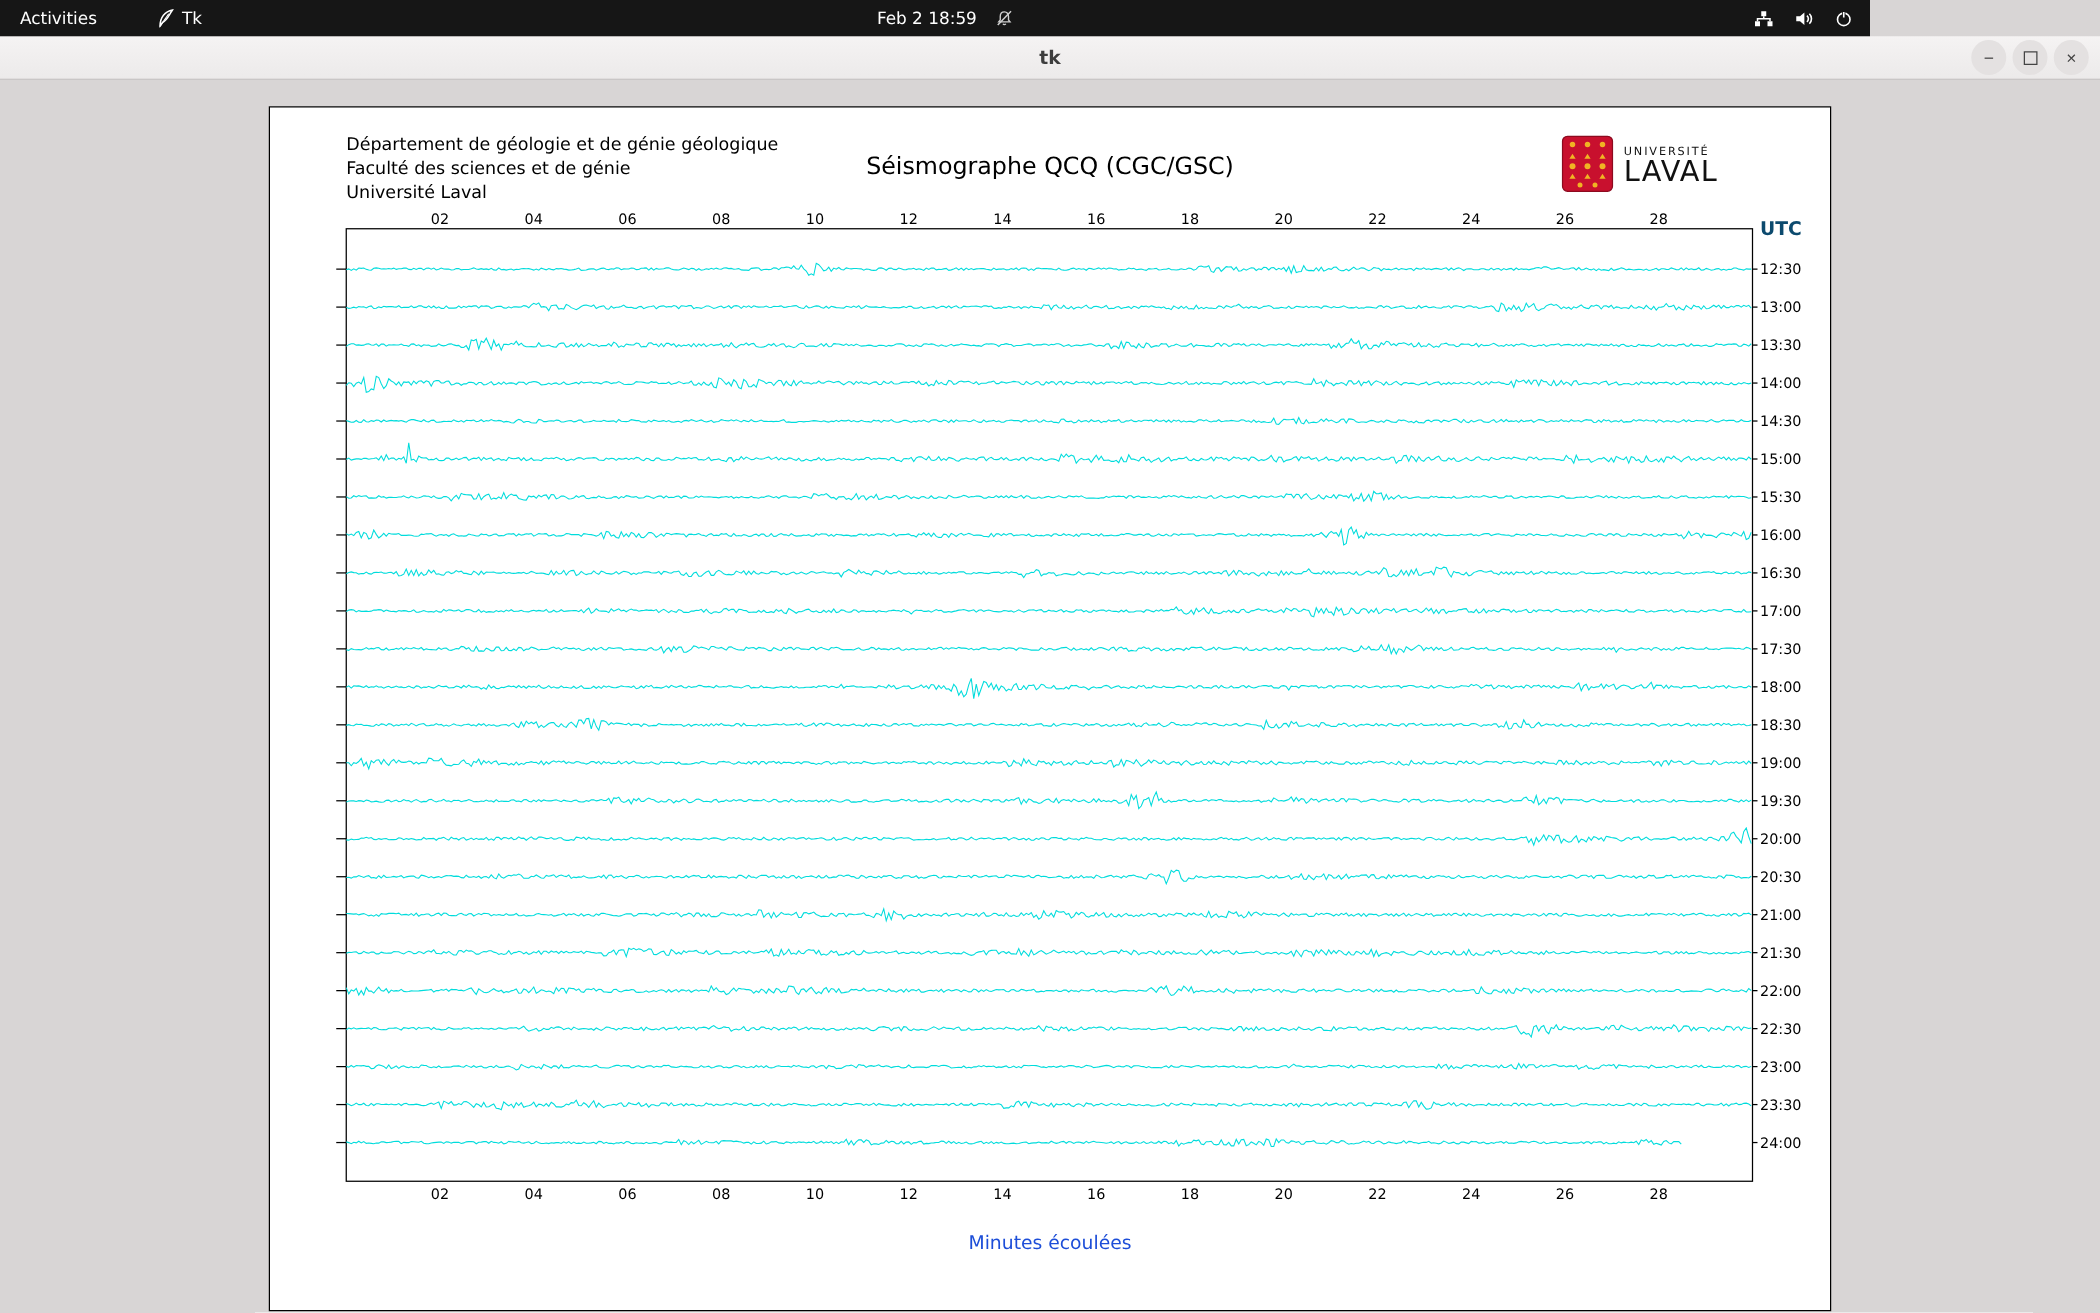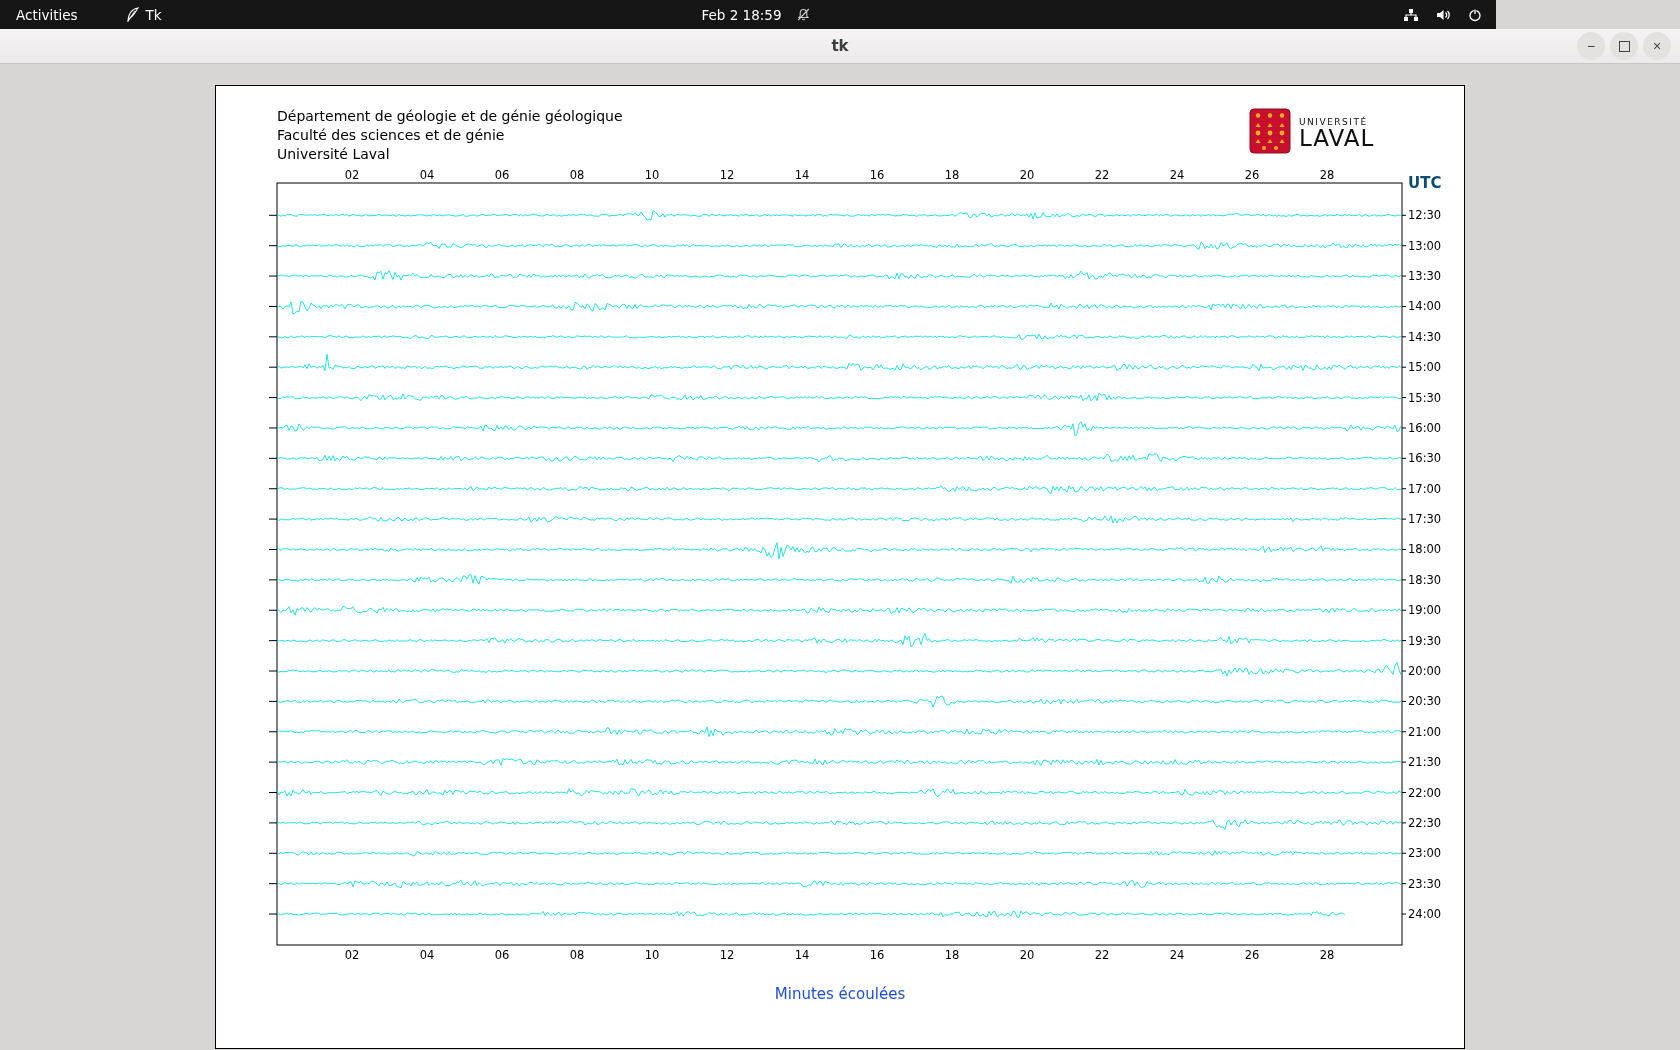--- a/index.html
+++ b/index.html
@@ -256,20 +256,21 @@
       <text x="1192" y="832.04" text-anchor="start" font-size="11.5" font-family="DejaVu Sans, sans-serif" fill="#000">24:00</text>
       <path d="M61.0 827.5L63.0 828.1L65.0 828.9L67.0 827.8L69.0 828.3L71.0 827.0L73.0 828.3L75.0 827.3L77.0 828.7L79.0 828.4L81.0 828.7L83.0 829.0L85.0 828.4L87.0 828.5L89.0 827.4L91.0 827.5L93.0 828.1L95.0 828.0L97.0 827.7L99.0 827.2L101.0 827.1L103.0 827.1L105.0 828.9L107.0 827.9L109.0 828.1L111.0 828.1L113.0 827.3L115.0 827.4L117.0 827.6L119.0 827.8L121.0 827.0L123.0 828.6L125.0 828.9L127.0 829.0L129.0 828.4L131.0 828.1L133.0 827.9L135.0 827.7L137.0 827.7L139.0 828.7L141.0 827.5L143.0 827.7L145.0 828.5L147.0 827.8L149.0 827.9L151.0 827.8L153.0 828.8L155.0 828.3L157.0 827.5L159.0 827.3L161.0 827.2L163.0 827.5L165.0 829.0L167.0 827.8L169.0 827.7L171.0 827.3L173.0 827.3L175.0 828.6L177.0 827.1L179.0 827.9L181.0 828.0L183.0 828.6L185.0 827.4L187.0 829.1L189.0 828.7L191.0 827.1L193.0 827.4L195.0 827.7L197.0 827.8L199.0 827.1L201.0 828.2L203.0 828.5L205.0 828.0L207.0 827.4L209.0 828.9L211.0 828.6L213.0 827.1L215.0 828.3L217.0 828.8L219.0 828.8L221.0 828.4L223.0 828.9L225.0 828.2L227.0 828.5L229.0 828.1L231.0 828.0L233.0 828.8L235.0 827.5L237.0 828.5L239.0 827.3L241.0 828.9L243.0 827.7L245.0 828.8L247.0 828.5L249.0 828.8L251.0 827.6L253.0 828.6L255.0 828.6L257.0 828.3L259.0 827.8L261.0 829.0L263.0 827.1L265.0 827.3L267.0 828.8L269.0 827.9L271.0 828.7L273.0 828.6L275.0 829.1L277.0 828.2L279.0 828.5L281.0 827.8L283.0 828.9L285.0 827.2L287.0 827.5L289.0 828.8L291.0 828.9L293.0 828.2L295.0 828.6L297.0 828.5L299.0 828.9L301.0 827.8L303.0 828.7L305.0 828.6L307.0 828.1L309.0 828.1L311.0 829.0L313.0 829.1L315.0 827.7L317.0 827.3L319.0 827.9L321.0 827.7L323.0 828.0L325.0 827.9L327.0 825.5L329.0 829.7L331.0 826.6L333.0 827.5L335.0 829.6L337.0 827.3L339.0 829.0L341.0 827.7L343.0 826.2L345.0 829.5L347.0 828.3L349.0 827.1L351.0 828.0L353.0 828.2L355.0 828.2L357.0 827.1L359.0 829.1L361.0 826.8L363.0 826.5L365.0 826.7L367.0 826.6L369.0 826.7L371.0 827.3L373.0 826.9L375.0 827.3L377.0 827.6L379.0 828.5L381.0 827.9L383.0 827.8L385.0 829.3L387.0 827.5L389.0 828.8L391.0 828.8L393.0 828.5L395.0 826.9L397.0 829.2L399.0 828.7L401.0 827.4L403.0 827.5L405.0 827.2L407.0 828.3L409.0 828.5L411.0 828.9L413.0 827.5L415.0 827.8L417.0 828.5L419.0 827.6L421.0 828.4L423.0 827.5L425.0 827.9L427.0 827.6L429.0 828.4L431.0 827.7L433.0 828.2L435.0 827.1L437.0 828.7L439.0 828.2L441.0 827.0L443.0 828.5L445.0 827.5L447.0 828.2L449.0 827.3L451.0 828.9L453.0 827.7L455.0 828.9L457.0 827.4L459.0 827.8L461.0 825.4L463.0 829.7L465.0 826.6L467.0 830.1L469.0 827.5L471.0 825.9L473.0 825.9L475.0 827.9L477.0 825.9L479.0 826.8L481.0 829.9L483.0 829.0L485.0 829.1L487.0 829.6L489.0 828.5L491.0 828.3L493.0 826.3L495.0 828.2L497.0 827.0L499.0 827.3L501.0 829.0L503.0 828.9L505.0 827.0L507.0 829.2L509.0 827.7L511.0 827.5L513.0 829.5L515.0 828.1L517.0 828.3L519.0 827.3L521.0 826.9L523.0 829.3L525.0 828.7L527.0 828.9L529.0 828.4L531.0 828.3L533.0 828.0L535.0 828.0L537.0 826.9L539.0 827.1L541.0 828.7L543.0 826.9L545.0 828.6L547.0 827.3L549.0 828.9L551.0 827.9L553.0 828.8L555.0 828.4L557.0 827.6L559.0 829.0L561.0 829.1L563.0 828.8L565.0 828.0L567.0 827.5L569.0 827.0L571.0 828.9L573.0 827.9L575.0 828.7L577.0 827.3L579.0 828.9L581.0 827.9L583.0 828.5L585.0 827.7L587.0 828.7L589.0 829.0L591.0 829.0L593.0 828.7L595.0 828.5L597.0 829.0L599.0 828.8L601.0 828.2L603.0 827.8L605.0 827.6L607.0 829.0L609.0 828.5L611.0 828.3L613.0 828.3L615.0 827.6L617.0 828.3L619.0 828.3L621.0 828.1L623.0 828.6L625.0 827.0L627.0 828.0L629.0 828.7L631.0 828.2L633.0 827.4L635.0 827.1L637.0 828.6L639.0 827.2L641.0 827.6L643.0 828.8L645.0 827.8L647.0 827.6L649.0 828.1L651.0 828.7L653.0 827.1L655.0 828.4L657.0 827.6L659.0 827.0L661.0 827.8L663.0 827.8L665.0 828.0L667.0 828.2L669.0 828.6L671.0 828.2L673.0 827.5L675.0 828.9L677.0 827.8L679.0 827.2L681.0 829.0L683.0 828.0L685.0 827.4L687.0 828.5L689.0 828.7L691.0 828.5L693.0 827.4L695.0 828.6L697.0 828.4L699.0 827.3L701.0 828.8L703.0 828.4L705.0 827.4L707.0 828.6L709.0 828.5L711.0 827.0L713.0 828.6L715.0 827.1L717.0 827.2L719.0 828.9L721.0 828.0L723.0 829.1L725.0 826.5L727.0 830.8L729.0 828.5L731.0 829.4L733.0 828.5L735.0 827.9L737.0 828.2L739.0 826.1L741.0 826.7L743.0 826.0L745.0 829.2L747.0 829.7L749.0 827.4L751.0 827.4L753.0 827.0L755.0 829.4L757.0 829.9L759.0 829.4L761.0 825.9L763.0 829.7L765.0 829.9L767.0 827.9L769.0 830.7L771.0 830.7L773.0 825.5L775.0 829.2L777.0 825.8L779.0 825.5L781.0 830.6L783.0 829.7L785.0 827.6L787.0 828.6L789.0 829.9L791.0 827.1L793.0 828.1L795.0 830.2L797.0 825.2L799.0 825.9L801.0 831.1L803.0 831.2L805.0 825.1L807.0 828.1L809.0 826.0L811.0 826.0L813.0 828.1L815.0 828.5L817.0 826.7L819.0 827.0L821.0 827.9L823.0 827.2L825.0 829.4L827.0 829.3L829.0 827.2L831.0 827.3L833.0 827.2L835.0 826.5L837.0 828.4L839.0 828.6L841.0 828.8L843.0 828.4L845.0 829.3L847.0 828.2L849.0 826.5L851.0 827.0L853.0 828.1L855.0 828.2L857.0 826.5L859.0 826.8L861.0 828.3L863.0 829.4L865.0 828.8L867.0 829.2L869.0 828.6L871.0 828.6L873.0 827.8L875.0 826.9L877.0 827.8L879.0 827.0L881.0 828.6L883.0 828.8L885.0 827.3L887.0 826.8L889.0 827.8L891.0 829.1L893.0 828.6L895.0 827.5L897.0 828.1L899.0 828.4L901.0 828.9L903.0 828.4L905.0 828.1L907.0 826.5L909.0 828.7L911.0 827.1L913.0 827.3L915.0 828.1L917.0 828.2L919.0 828.9L921.0 828.2L923.0 827.8L925.0 827.9L927.0 827.1L929.0 828.5L931.0 828.2L933.0 828.6L935.0 829.1L937.0 828.4L939.0 826.9L941.0 827.7L943.0 828.8L945.0 828.3L947.0 827.7L949.0 828.9L951.0 829.1L953.0 827.6L955.0 827.7L957.0 828.3L959.0 828.9L961.0 827.1L963.0 827.4L965.0 827.3L967.0 828.5L969.0 828.3L971.0 827.6L973.0 828.9L975.0 828.9L977.0 828.0L979.0 828.7L981.0 827.8L983.0 827.7L985.0 827.2L987.0 828.6L989.0 827.3L991.0 828.7L993.0 828.4L995.0 828.7L997.0 828.3L999.0 827.5L1001.0 827.1L1003.0 827.5L1005.0 827.4L1007.0 828.3L1009.0 827.4L1011.0 827.0L1013.0 827.4L1015.0 828.4L1017.0 828.7L1019.0 827.5L1021.0 828.9L1023.0 828.6L1025.0 828.1L1027.0 827.9L1029.0 827.6L1031.0 828.5L1033.0 828.8L1035.0 827.8L1037.0 827.9L1039.0 828.7L1041.0 828.7L1043.0 828.2L1045.0 828.5L1047.0 828.3L1049.0 827.4L1051.0 828.8L1053.0 827.4L1055.0 827.5L1057.0 829.0L1059.0 827.4L1061.0 828.0L1063.0 827.5L1065.0 827.4L1067.0 829.1L1069.0 827.9L1071.0 829.0L1073.0 829.0L1075.0 828.5L1077.0 829.0L1079.0 827.4L1081.0 828.3L1083.0 827.7L1085.0 828.0L1087.0 828.2L1089.0 827.7L1091.0 828.2L1093.0 827.0L1095.0 829.6L1097.0 825.9L1099.0 827.0L1101.0 825.6L1103.0 828.1L1105.0 826.5L1107.0 829.4L1109.0 828.6L1111.0 829.3L1113.0 830.0L1115.0 827.2L1117.0 826.4L1119.0 828.3L1121.0 829.1L1123.0 827.3L1125.0 827.2L1127.0 827.3L1129.0 829.3" fill="none" stroke="#00dcdc" stroke-width="0.85"></path>
     </svg>
 
   <div class="hdr-left">
     <div>Département de géologie et de génie géologique</div>
     <div>Faculté des sciences et de génie</div>
     <div>Université Laval</div>
   </div>
 
+  <div class="hdr-title">Séismographe QCQ (CGC/GSC)</div>
 
   <div class="logo">
     <span>
       <svg width="42" height="46" viewBox="0 0 42 46">
         <rect x="1" y="1" width="40" height="44" rx="4" fill="#c8102e" stroke="#8d0a1f" stroke-width="1"></rect>
         <rect x="4" y="4" width="34" height="7" fill="#c8102e"></rect>
         <circle cx="9" cy="7.5" r="2.2" fill="#f0b323"></circle>
         <circle cx="21" cy="7.5" r="2.2" fill="#f0b323"></circle>
         <circle cx="33" cy="7.5" r="2.2" fill="#f0b323"></circle>
         <path d="M9 15 l2.5 4 h-5 Z M21 15 l2.5 4 h-5 Z M33 15 l2.5 4 h-5 Z" fill="#f0b323"></path>

